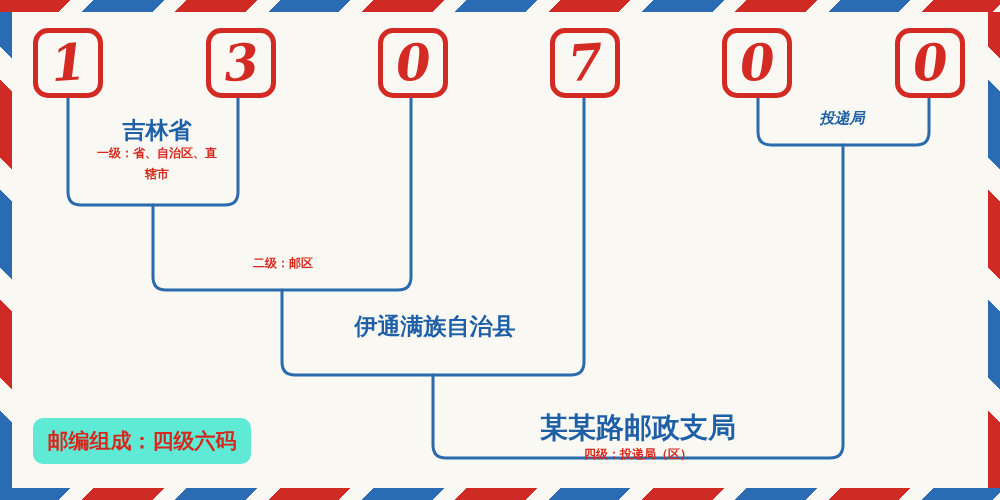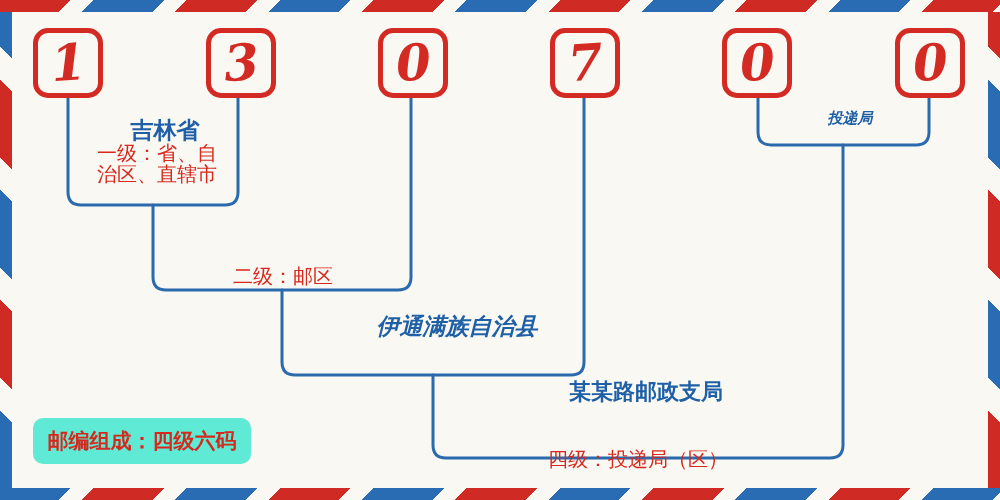--- a/index.html
+++ b/index.html
@@ -26,35 +26,35 @@
     background:#f9f8f3; border:5px solid #d32b23; border-radius:15px;
     display:flex; align-items:center; justify-content:center;
   }
   .digit {
     font-family:"DejaVu Serif", serif; font-style:italic; font-weight:bold;
     font-size:50px; color:#d32b23; line-height:1; transform:rotate(-4deg);
   }
 
   .place-name {
     position:absolute; transform:translateX(-50%); z-index:3;
-    color:#1e5fa6; font-weight:bold; font-size:23px; white-space:nowrap;margin-left:8px;
+    color:#1e5fa6; font-weight:bold; font-size:23px; white-space:nowrap;
   }
   .level-desc {
     position:absolute; transform:translateX(-50%); z-index:3;
-    color:#d7281d; font-weight:normal; font-size:20px; white-space:nowrap;
+    color:#d7281d; font-weight:bold; font-size:12px; white-space:nowrap;
   }
   .level-desc.wrap { white-space:normal; width:124px; text-align:center; line-height:21px; }
 
   .name-l1 { left:157px; top:115px; }
   .desc-l1 { left:157px; top:143px; }
   .name-l2 { left:283px; top:227px; }
-  .desc-l2 { left:283px; top:255px;margin-top:8px; }
-  .name-l3 { left:449px; top:311px;font-style:italic; }
+  .desc-l2 { left:283px; top:255px; }
+  .name-l3 { left:435px; top:311px; }
   .desc-l3 { left:435px; top:339px; }
-  .name-l4 { left:638px; top:377px; font-size:22px; }
+  .name-l4 { left:638px; top:409px; font-size:28px; }
   .desc-l4 { left:638px; top:404px;margin-top:42px; }
   .name-delivery { left:842px; top:109px; font-size:15px;font-style:italic; }
 
   .footer-box {
     position:absolute; left:33px; top:418px; width:218px; height:46px; z-index:3;
     background:#5eead4; border-radius:10px;
     display:flex; align-items:center; justify-content:center;
   }
   .footer-text { color:#d7281d; font-weight:bold; font-size:21px; white-space:nowrap; }
 </style>

